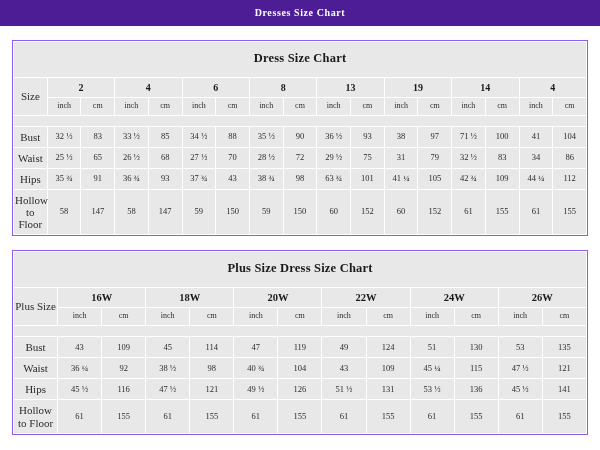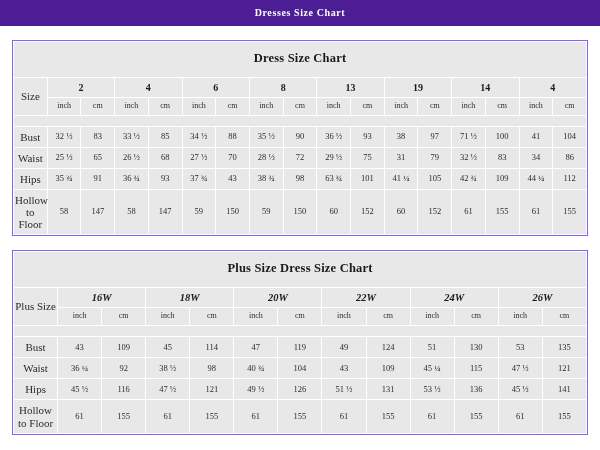--- a/index.html
+++ b/index.html
@@ -62,21 +62,20 @@
   }
   table.size-table td.size-head {
     font-weight: bold;
     font-size: 10px;
     color: #1a1a1a;
   }
   table.size-table td.plus-size-head {
     font-weight: bold;
     font-size: 10.5px;
     color: #1a1a1a;
-    font-style: italic;
   }
   table.size-table td.unit-cell {
     font-size: 8px;
     margin-left: 20px;
   }
   .spacer-row td {
     height: 2px;
     padding: 0;
     border: none;
     background: #e8e8e8;

